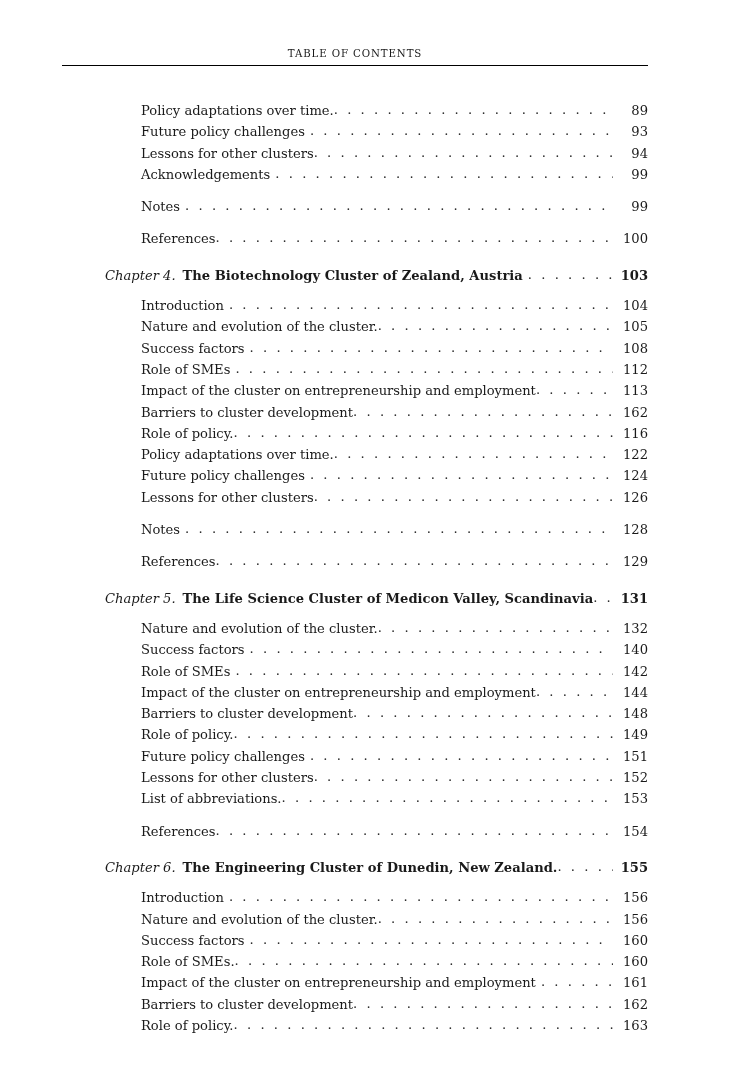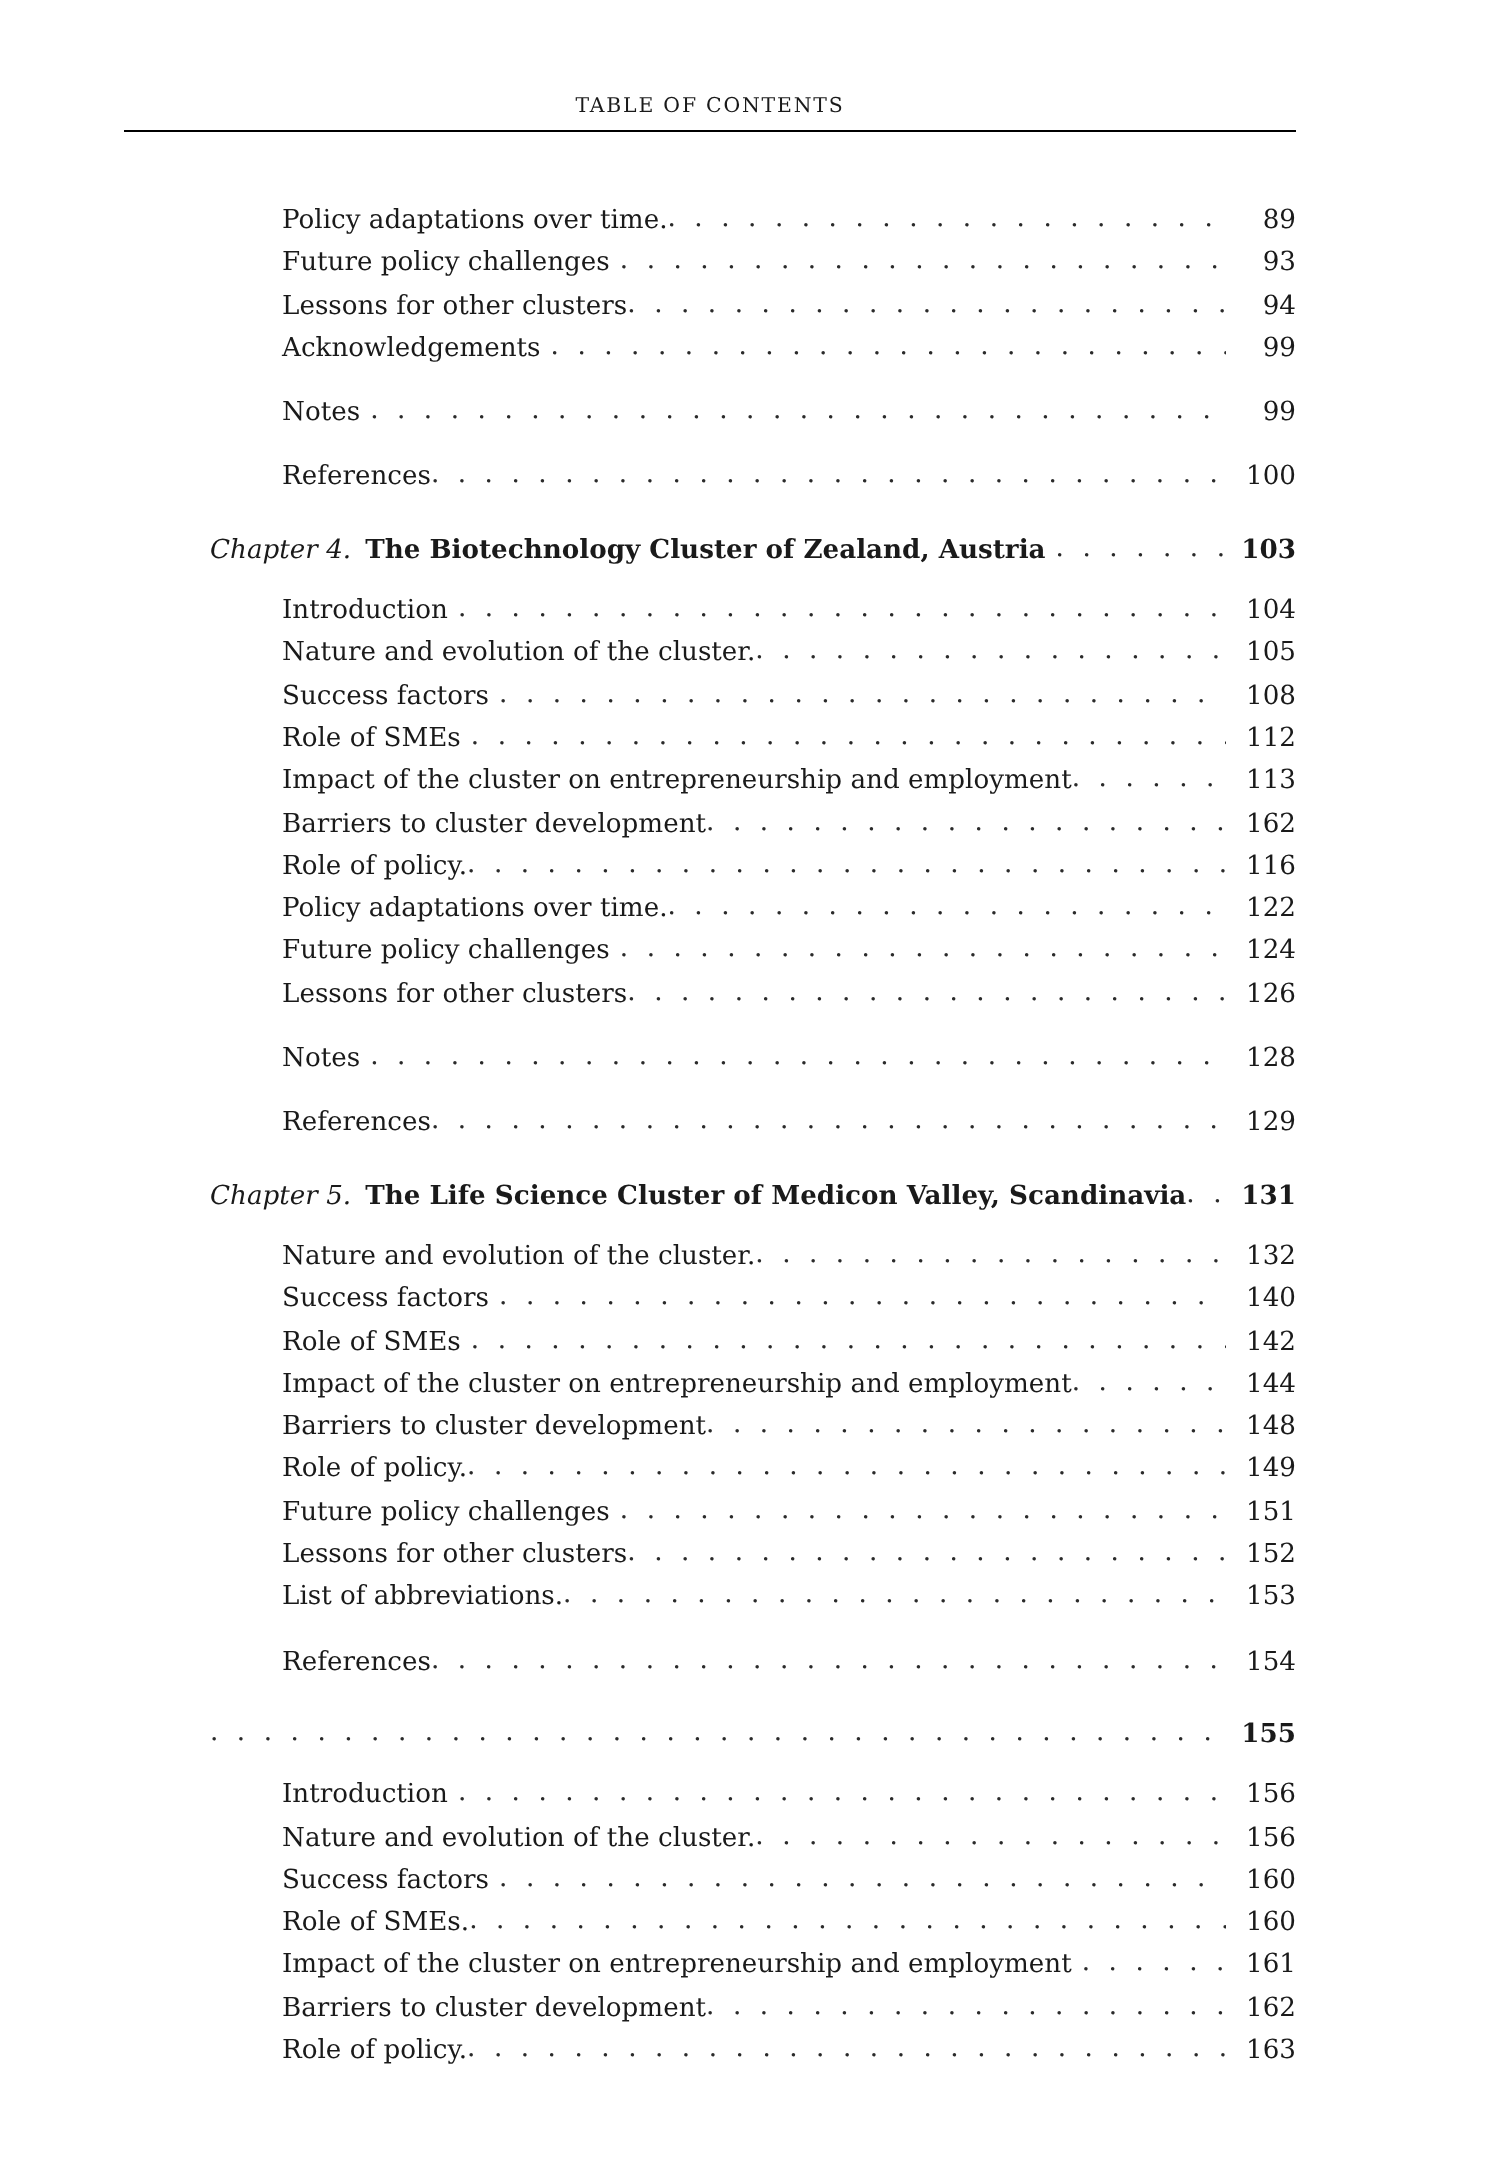--- a/index.html
+++ b/index.html
@@ -265,20 +265,21 @@
         <span class="label">List of abbreviations.</span>
         <span class="leader tight">. . . . . . . . . . . . . . . . . . . . . . . . . . . . . . . . . . . . . . . . . . . . . . . . . . . . . . . . . . . . . . . . . . . . . . . . . . . . . . . . . . . . . . . . . . . . . . .</span>
         <span class="pageno">153</span>
       </div>
       <div class="toc-line section-line gap-before">
         <span class="label">References</span>
         <span class="leader tight">. . . . . . . . . . . . . . . . . . . . . . . . . . . . . . . . . . . . . . . . . . . . . . . . . . . . . . . . . . . . . . . . . . . . . . . . . . . . . . . . . . . . . . . . . . . . . . .</span>
         <span class="pageno">154</span>
       </div>
       <div class="toc-line chapter-line">
+        <span class="label"><span class="chapnum">Chapter 6.</span><span class="chaptitle">The Engineering Cluster of Dunedin, New Zealand.</span></span>
         <span class="leader tight">. . . . . . . . . . . . . . . . . . . . . . . . . . . . . . . . . . . . . . . . . . . . . . . . . . . . . . . . . . . . . . . . . . . . . . . . . . . . . . . . . . . . . . . . . . . . . . .</span>
         <span class="pageno">155</span>
       </div>
       <div class="toc-line section-line">
         <span class="label">Introduction</span>
         <span class="leader loose">. . . . . . . . . . . . . . . . . . . . . . . . . . . . . . . . . . . . . . . . . . . . . . . . . . . . . . . . . . . . . . . . . . . . . . . . . . . . . . . . . . . . . . . . . . . . . . .</span>
         <span class="pageno">156</span>
       </div>
       <div class="toc-line section-line">
         <span class="label">Nature and evolution of the cluster.</span>

